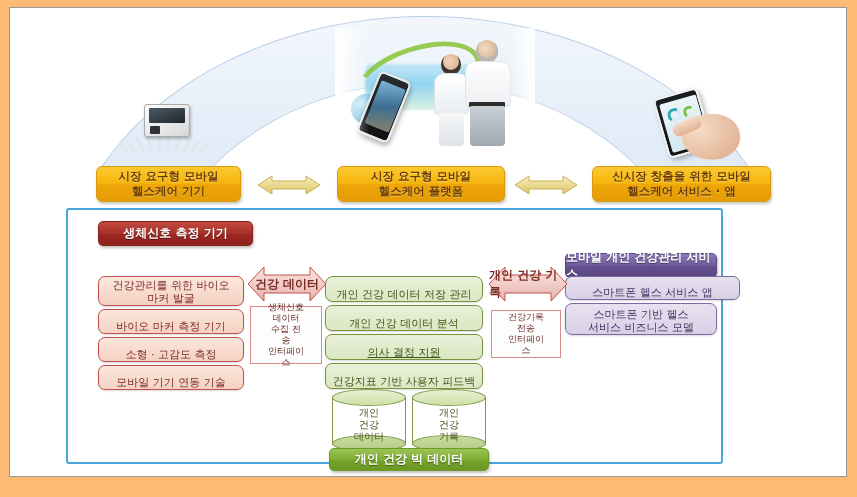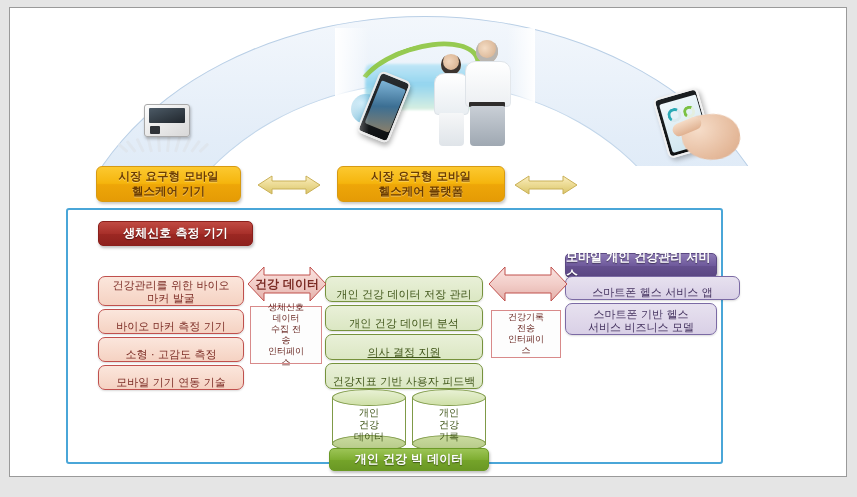--- a/index.html
+++ b/index.html
@@ -5,21 +5,21 @@
   * { box-sizing: border-box; margin: 0; padding: 0; }
   html, body {
     width: 857px; height: 497px;
     background: #ffffff;
     font-family: "DejaVu Sans", "Liberation Sans", sans-serif;
     overflow: hidden;
   }
   #root {
     position: relative;
     width: 857px; height: 497px;
-    background: #e5e5e5;
+    background: #fdba74;
   }
   
   .outer-frame {
     position: absolute;
     left: 9px; top: 7px;
     width: 838px; height: 470px;
     border: 1px solid #9a9a9a;
     background: #ffffff;
   }
 
@@ -293,21 +293,21 @@
     color: #44325f;
   }
 
   
   .L1 { left: 98px; top: 256px; width: 146px; height: 30px; }
   .L2 { left: 98px; top: 289px; width: 146px; height: 25px; }
   .L3 { left: 98px; top: 317px; width: 146px; height: 25px; }
   .L4 { left: 98px; top: 345px; width: 146px; height: 25px; }
 
   
-  .C1 { left: 325px; top: 256px; width: 158px; height: 26px; }
+  .C1 { left: 325px; top: 256px; width: 158px; height: 26px; border-radius: 8px; }
   .C2 { left: 325px; top: 285px; width: 158px; height: 26px; }
   .C3 { left: 325px; top: 314px; width: 158px; height: 26px; text-decoration: underline; }
   .C4 { left: 325px; top: 343px; width: 158px; height: 26px; }
 
   
   .R1 { left: 565px; top: 256px; width: 175px; height: 24px; }
   .R2 { left: 565px; top: 283px; width: 152px; height: 32px; }
 
   
   .conn-arrow {
@@ -480,20 +480,26 @@
     <span>
       <span>시장 요구형 모바일</span><br>
       <span>헬스케어 플랫폼</span>
     </span>
   </div>
 
   <svg class="darrow darrow-2" viewBox="0 0 62 20">
     <polygon points="0,10 14,1 14,6 48,6 48,1 62,10 48,19 48,14 14,14 14,19" fill="url(#ag1)" stroke="#c9b057" stroke-width="1"></polygon>
   </svg>
 
+  <div class="olabel olabel-3">
+    <span>
+      <span>신시장 창출을 위한 모바일</span><br>
+      <span>헬스케어 서비스 · 앱</span>
+    </span>
+  </div>
 
   <div class="panel"></div>
 
   <div class="chead chead-left">생체신호 측정 기기</div>
   <div class="chead chead-right">모바일 개인 건강관리 서비스</div>
 
   <div class="item item-red L1">
       <span>건강관리를 위한 바이오<br>마커 발굴</span>
     </div>
   <div class="item item-red L2">
@@ -538,20 +544,21 @@
   </svg>
   <div class="conn-arrow-label" style="left:248px; top:264px;">건강 데이터</div>
 
   <div class="conn-box conn-box-l">
       <span>생체신호<br>데이터<br>수집 전송<br>인터페이스</span>
     </div>
 
   <svg class="conn-arrow conn-arrow-r" viewBox="0 0 78 40">
     <polygon points="0,20 16,3 16,11 62,11 62,3 78,20 62,37 62,29 16,29 16,37" fill="url(#pg1)" stroke="#c0504d" stroke-width="1"></polygon>
   </svg>
+  <div class="conn-arrow-label" style="left:489px; top:264px;">개인 건강 기록</div>
 
   <div class="conn-box conn-box-r">
       <span>건강기록<br>전송<br>인터페이스</span>
     </div>
 
   <div class="cyl cyl-1">
     <div class="cyl-bot"></div>
     <div class="cyl-body"></div>
     <div class="cyl-top"></div>
     <div class="cyl-text">

